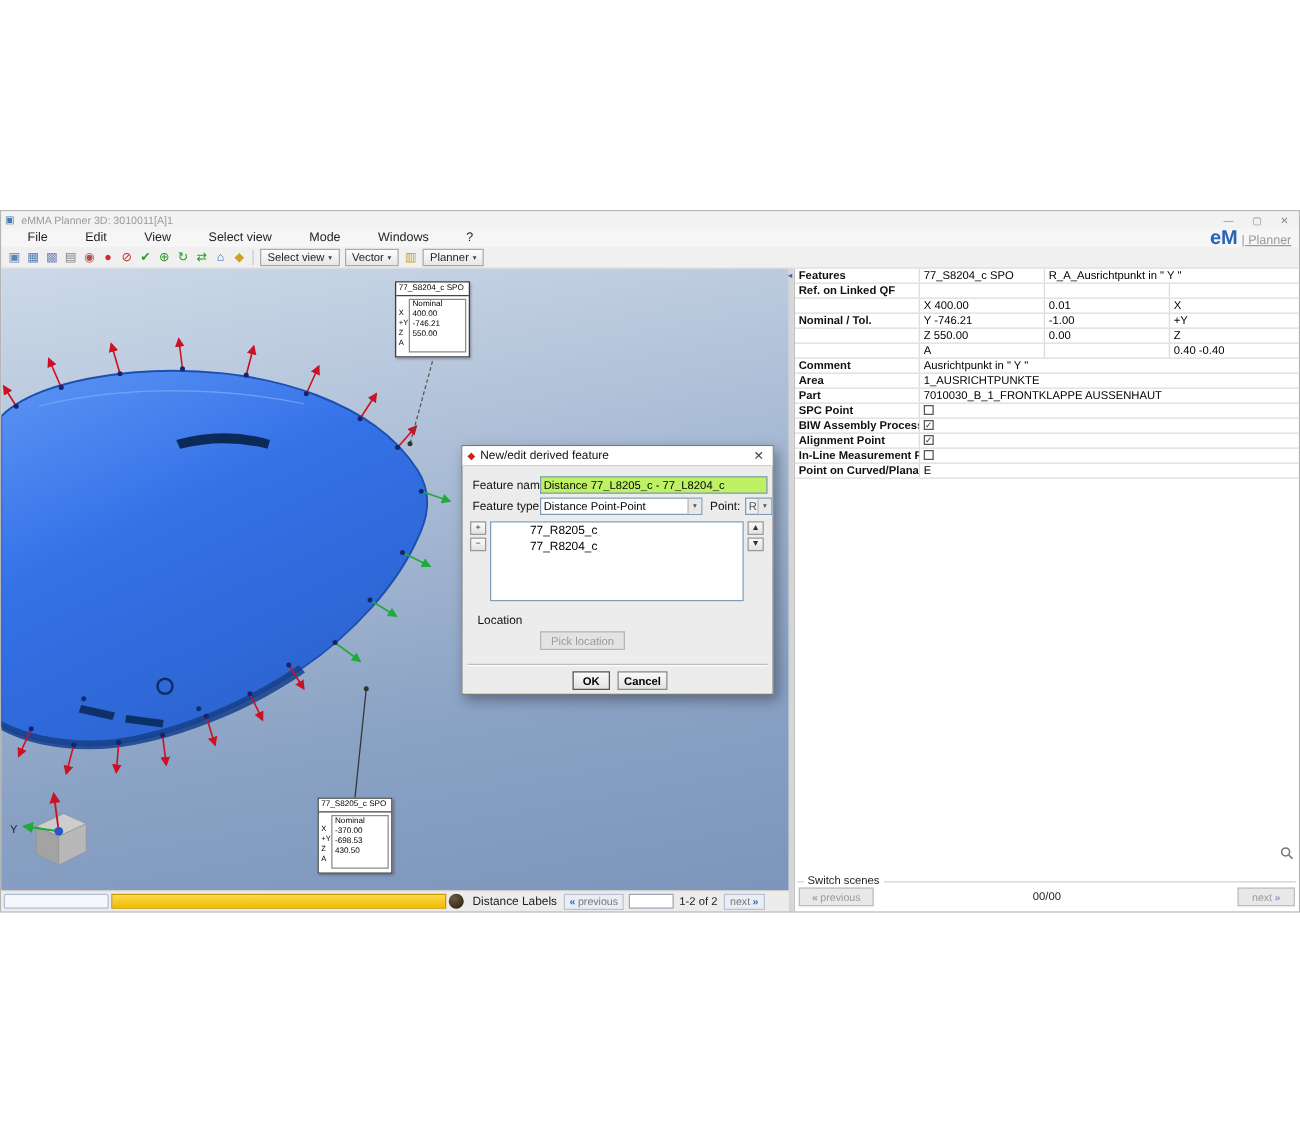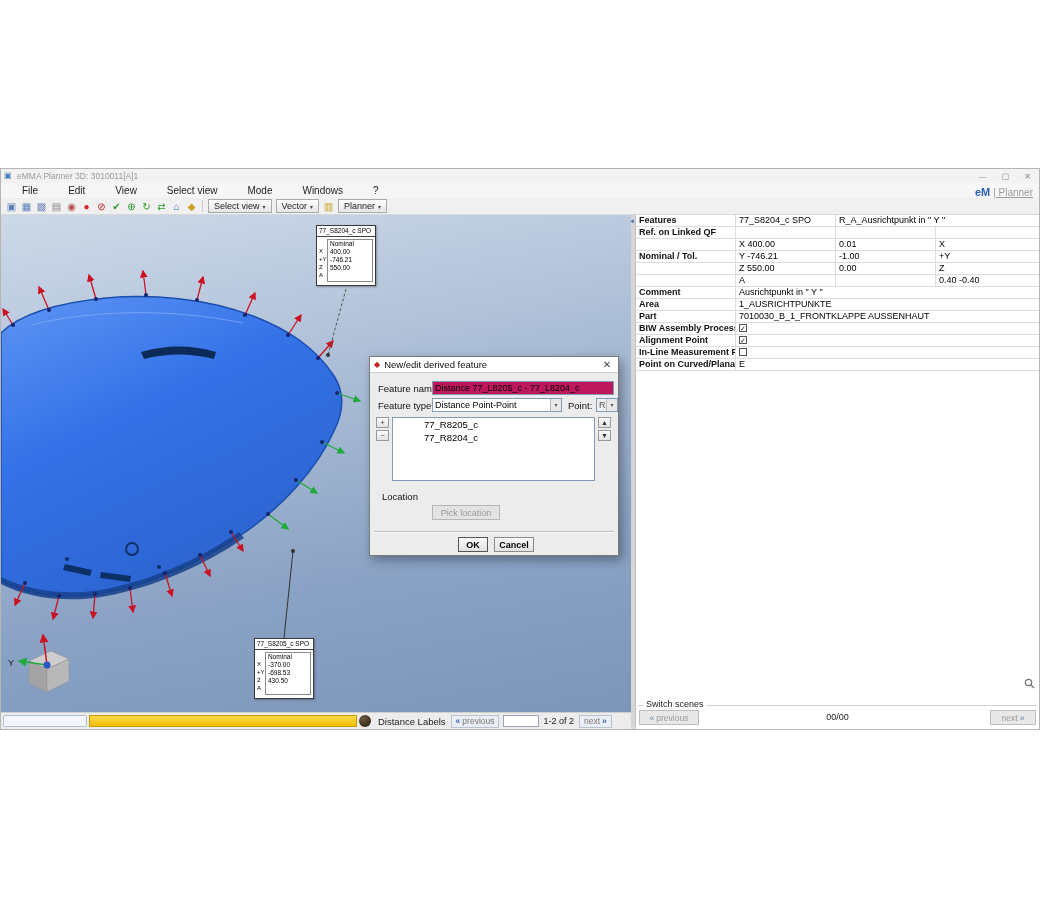--- a/index.html
+++ b/index.html
@@ -13,21 +13,21 @@
   .app-icon { position:absolute; left:3px; top:0; font-size:8px; color:#4a7ab5; line-height:14px; }
   .title-text { position:absolute; left:16px; top:0; font-size:8.5px; color:#9a9a9a; line-height:14px; white-space:nowrap; }
   .win-controls { position:absolute; right:8px; top:0; height:14px; display:flex; gap:15px; align-items:center; }
   .win-controls span { font-size:8px; color:#8a8a8a; cursor:default; }
 
   
   .menu-bar { position:absolute; left:0; top:14px; width:100%; height:15px; background:#f6f6f6; }
   .menu-items { display:flex; height:15px; padding-left:14px;gap:16px; }
   .menu-item { padding:0 7px; font-size:10px; line-height:15px; color:#222; white-space:nowrap; }
   .brand { position:absolute; right:6px; top:0; line-height:15px; white-space:nowrap; }
-  .brand-em { color:#2a62b5; font-weight:bold; font-size:11px;margin-top:20px; }
+  .brand-em { color:#2a62b5; font-weight:bold; font-size:16px;margin-top:20px; }
   .brand-rest { color:#9a9a9a; font-size:10px; margin-left:3px;text-decoration:underline; }
 
   
   .toolbar { position:absolute; left:0; top:29px; width:100%; height:17px; background:#f0f0f0;
     border-bottom:1px solid #d9d9d9; display:flex; align-items:center; padding-left:3px; }
   .tb-group { display:flex; align-items:center; }
   .tb-icon { width:15px; height:13px; font-size:10px; line-height:13px; text-align:center; cursor:default; }
   .tb-sep { width:1px; height:12px; background:#cccccc; margin:0 3px; }
   .tb-btn { height:14px; margin:0 2px; border:1px solid #aaaaaa; background:linear-gradient(#fdfdfd,#e6e6e6);
     font-size:9px; font-family:inherit; color:#222; display:flex; align-items:center; gap:3px; padding:0 5px; }
@@ -95,21 +95,21 @@
   .dialog { position:absolute; left:368px; top:187px; width:250px; height:200px; background:#ececec;
     border:1px solid #7a7a7a; box-shadow:3px 4px 10px rgba(0,0,0,.35); z-index:20; font-size:9.5px; }
   .dlg-title { height:16px; background:#ffffff; border-bottom:1px solid #d0d0d0; display:flex; align-items:center; padding:0 4px; }
   .dlg-icon { color:#cc2222; font-size:8px; margin-right:4px; }
   .dlg-title-text { flex:1; font-size:9.5px; color:#111; white-space:nowrap; overflow:hidden; }
   .dlg-close { width:14px; text-align:center; color:#444; font-size:10px; cursor:default; }
   .dlg-body { position:absolute; left:0; top:16px; right:0; bottom:0; }
   .lbl { position:absolute; color:#111; white-space:nowrap; }
   .l1 { left:8px; top:10px; }  .l2 { left:8px; top:27px; }
   .l3 { left:198px; top:27px; } .l4 { left:12px; top:118px; }
-  .txt { position:absolute; height:14px; border:1px solid #7f9db9; background:#be185d; font-size:9px; font-family:inherit; padding:0 2px; }
+  .txt { position:absolute; height:14px; border:1px solid #7f9db9; background:#bef264; font-size:9px; font-family:inherit; padding:0 2px; }
   .t1 { left:62px; top:8px; width:182px; }
   .combo { position:absolute; height:14px; background:#fff; border:1px solid #7f9db9; display:flex; align-items:center;
     font-size:9px; padding-left:2px; white-space:nowrap; overflow:hidden; }
   .combo-arrow { margin-left:auto; width:11px; flex:none; background:#e8e8e8; border-left:1px solid #bbb;
     text-align:center; font-size:6px; line-height:12px; color:#555; }
   .c1 { left:62px; top:25px; width:130px; }
   .c2 { left:226px; top:25px; width:22px; background:#efefef; color:#555; }
   .mini-btn { position:absolute; width:13px; height:11px; border:1px solid #999; background:linear-gradient(#fbfbfb,#e2e2e2);
     font-size:7px; line-height:9px; text-align:center; color:#333; }
   .mb1 { left:6px; top:44px; } .mb2 { left:6px; top:57px; }
@@ -385,20 +385,24 @@
           </div>
           <div class="prop-row">
             <div class="prop-label">Area</div>
             <div class="prop-wide">1_AUSRICHTPUNKTE</div>
           </div>
           <div class="prop-row">
             <div class="prop-label">Part</div>
             <div class="prop-wide">7010030_B_1_FRONTKLAPPE AUSSENHAUT</div>
           </div>
           <div class="prop-row">
+            <div class="prop-label">SPC Point</div>
+            <div class="prop-wide"><span class="cb"></span></div>
+          </div>
+          <div class="prop-row">
             <div class="prop-label">BIW Assembly Process</div>
             <div class="prop-wide"><span class="cb">✓</span></div>
           </div>
           <div class="prop-row">
             <div class="prop-label">Alignment Point</div>
             <div class="prop-wide"><span class="cb">✓</span></div>
           </div>
           <div class="prop-row">
             <div class="prop-label">In-Line Measurement Po</div>
             <div class="prop-wide"><span class="cb"></span></div>

